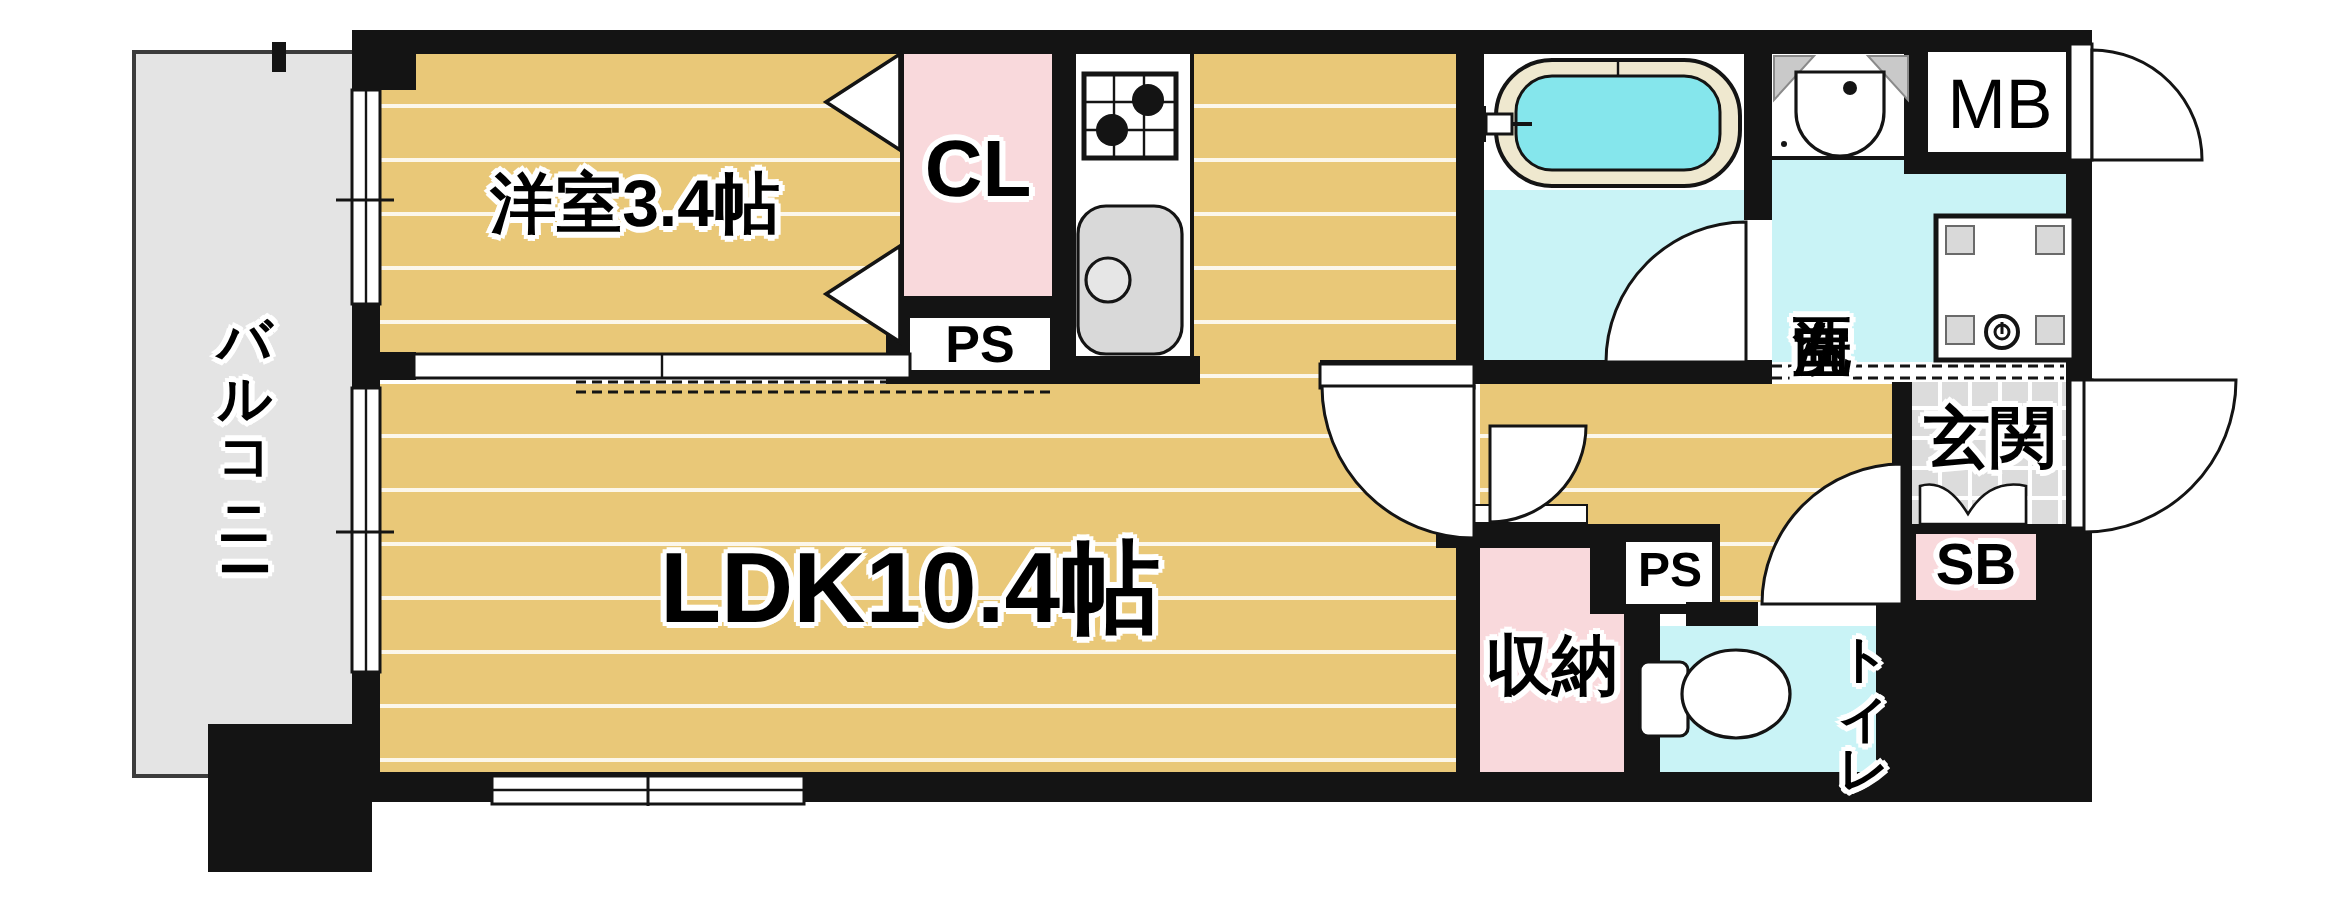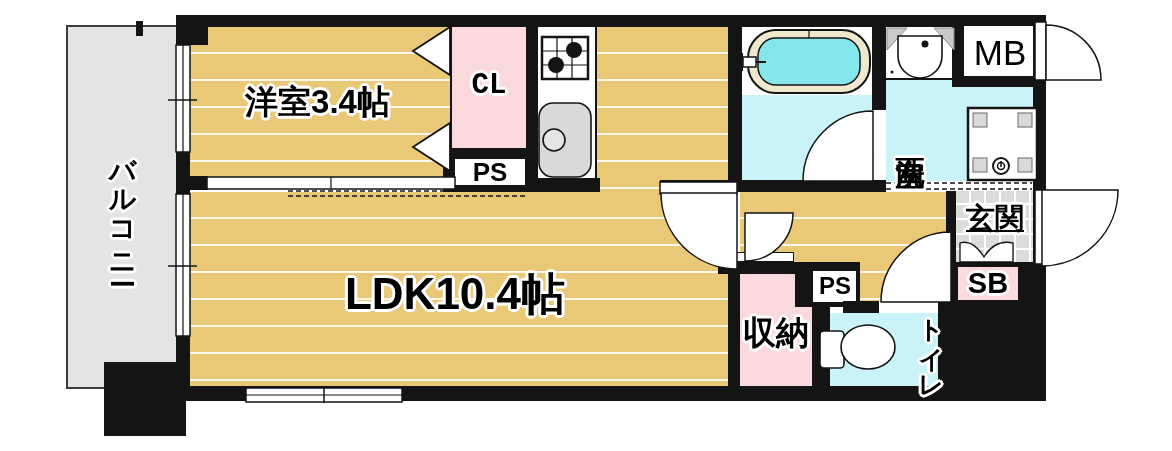--- a/index.html
+++ b/index.html
@@ -182,24 +182,24 @@
     </g>
 
     <g>
       <rect x="539" y="103" width="52" height="74" rx="14" fill="#d9d9d9" stroke="#141414" stroke-width="1.6"></rect>
       <circle cx="554" cy="140" r="11" fill="#e6e6e6" stroke="#141414" stroke-width="1.6"></circle>
     </g>
   </svg>
 
   <div class="lbl vert" style="left:96px;top:130px;width:52px;height:150px;font-size:27px;">バルコニー</div>
   <div class="lbl" style="left:200px;top:75px;width:235px;height:52px;font-size:33px;">洋室3.4帖</div>
-  <div class="lbl" style="left:458px;top:62px;width:62px;height:46px;font-size:29px;font-family:Liberation Mono, monospace;">CL</div>
+  <div class="lbl" style="left:458px;top:62px;width:62px;height:46px;font-size:40px;">CL</div>
   <div class="lbl" style="left:455px;top:158px;width:70px;height:28px;font-size:26px;">PS</div>
-  <div class="lbl" style="left:300px;top:266px;width:310px;height:56px;font-size:44px;">LDK10.4帖</div>
+  <div class="lbl" style="left:300px;top:266px;width:310px;height:56px;font-size:50px;">LDK10.4帖</div>
   <div class="lbl vert" style="left:892px;top:82px;width:36px;height:106px;font-size:29px;letter-spacing:0;">洗面室</div>
   <div class="lbl" style="left:966px;top:32px;width:68px;height:40px;font-size:35px;text-shadow:none;font-weight:normal;">MB</div>
-  <div class="lbl" style="left:958px;top:199px;width:74px;height:38px;font-size:29px;text-decoration:underline;">玄関</div>
+  <div class="lbl" style="left:958px;top:199px;width:74px;height:38px;font-size:33px;">玄関</div>
   <div class="lbl" style="left:960px;top:268px;width:56px;height:30px;font-size:29px;">SB</div>
   <div class="lbl" style="left:742px;top:312px;width:68px;height:40px;font-size:33px;">収納</div>
   <div class="lbl" style="left:816px;top:272px;width:38px;height:28px;font-size:24px;">PS</div>
   <div class="lbl vert" style="left:915px;top:303px;width:32px;height:82px;font-size:25px;letter-spacing:0;">トイレ</div>
 
 </div>
 
 </body></html>

